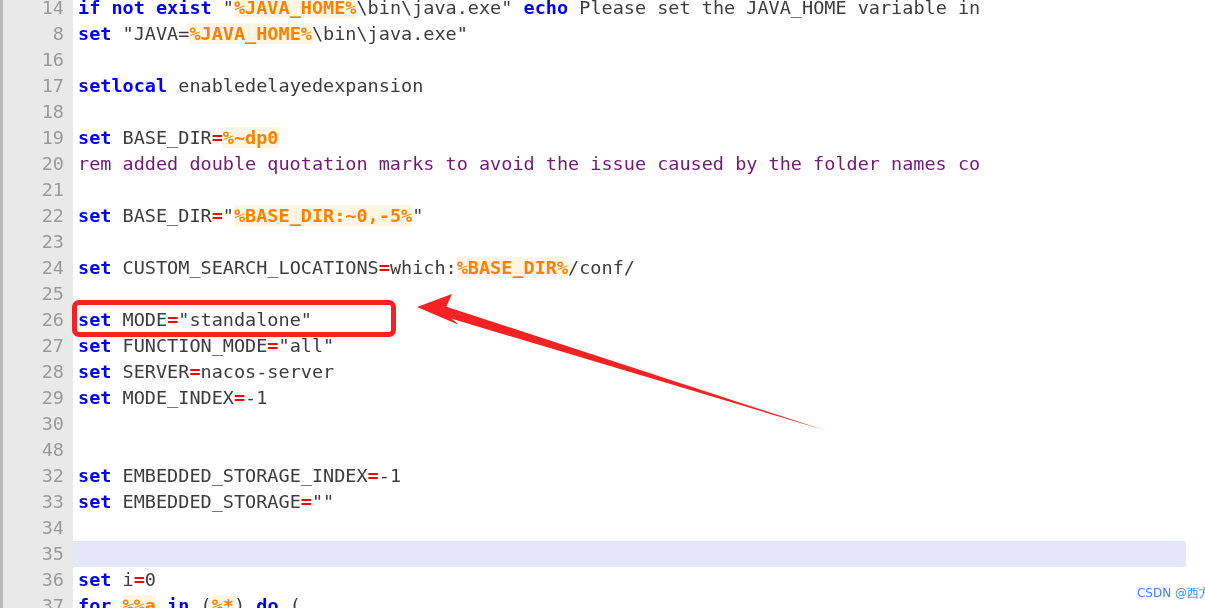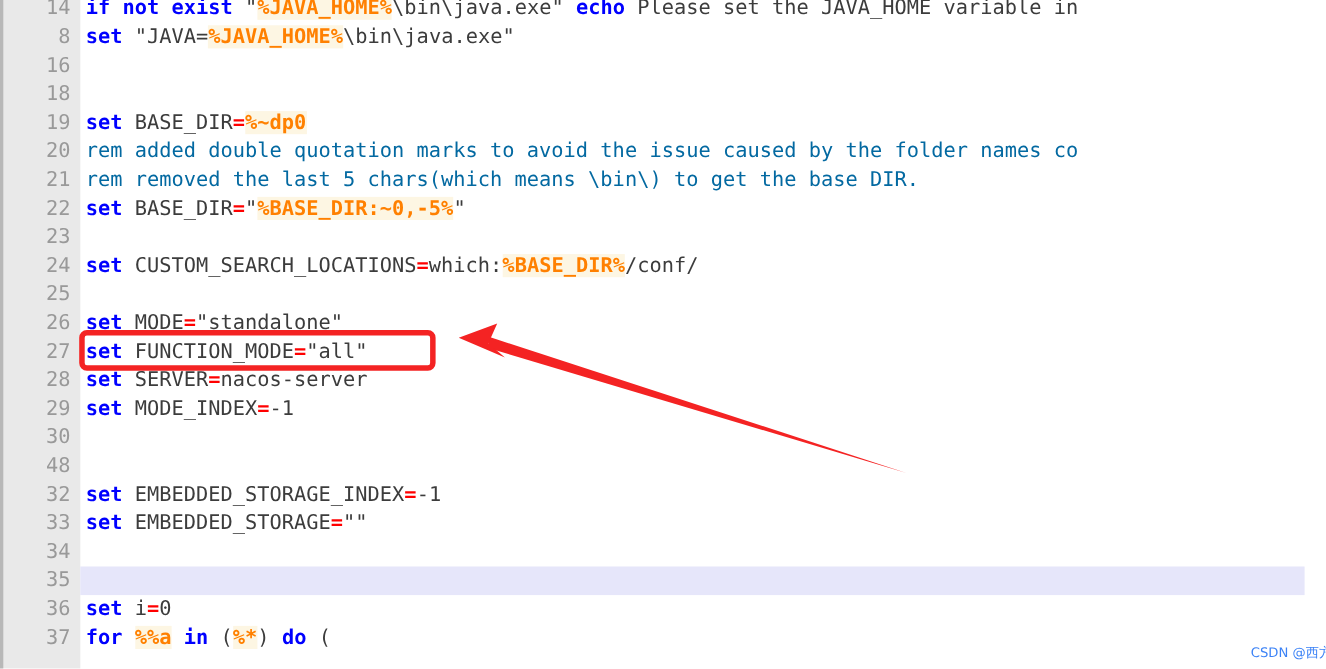--- a/index.html
+++ b/index.html
@@ -77,21 +77,21 @@
     position: absolute;
     left: 78px;
     top: 0;
     color: #3c3c3c;
     z-index: 2;
     font-family: "DejaVu Sans Mono", "Liberation Mono", monospace;
   }
 
   
   .kw   { color: #0000ff; font-weight: bold; }
-  .cmt  { color: #0369a1; margin-top: 48px; }
+  .cmt  { color: #701a75; margin-top: 48px; }
   .var  { color: #ff8000; font-weight: bold; background: #fdf6e3; }
   .eq   { color: #ff0000; font-weight: bold; }
   .pln  { color: #3c3c3c; }
 
   
   #annot {
     position: absolute;
     left: 0; top: 0;
     width: 1205px; height: 608px;
     z-index: 9;
@@ -125,24 +125,25 @@
 <body>
 
 <div id="editor">
 
   <div id="gutter"></div>
 
   <div id="code" style="top: -5px;">
       <div class="row"><span class="lineno">14</span><span class="src"><span class="kw">if not exist </span><span class="pln">"</span><span class="var">%JAVA_HOME%</span><span class="pln">\bin\java.exe" </span><span class="kw">echo</span><span class="pln"> Please set the JAVA_HOME variable in</span></span></div>
       <div class="row"><span class="lineno">8</span><span class="src"><span class="kw">set</span><span class="pln"> "JAVA=</span><span class="var">%JAVA_HOME%</span><span class="pln">\bin\java.exe"</span></span></div>
       <div class="row"><span class="lineno">16</span><span class="src"></span></div>
+      <div class="row"><span class="lineno">17</span><span class="src"><span class="kw">setlocal</span><span class="pln"> enabledelayedexpansion</span></span></div>
       <div class="row"><span class="lineno">18</span><span class="src"></span></div>
       <div class="row"><span class="lineno">19</span><span class="src"><span class="kw">set</span><span class="pln"> BASE_DIR</span><span class="eq">=</span><span class="var">%~dp0</span></span></div>
       <div class="row"><span class="lineno">20</span><span class="src"><span class="cmt">rem added double quotation marks to avoid the issue caused by the folder names co</span></span></div>
-      <div class="row"><span class="lineno">21</span><span class="src"><span class="cmt">rem removed the last 5 chars(which means \bin\) to get the base DIR.</span></span></div>
+      <div class="row"><span class="lineno">21</span></div>
       <div class="row"><span class="lineno">22</span><span class="src"><span class="kw">set</span><span class="pln"> BASE_DIR</span><span class="eq">=</span><span class="pln">"</span><span class="var">%BASE_DIR:~0,-5%</span><span class="pln">"</span></span></div>
       <div class="row"><span class="lineno">23</span><span class="src"></span></div>
       <div class="row"><span class="lineno">24</span><span class="src"><span class="kw">set</span><span class="pln"> CUSTOM_SEARCH_LOCATIONS</span><span class="eq">=</span><span class="pln">which:</span><span class="var">%BASE_DIR%</span><span class="pln">/conf/</span></span></div>
       <div class="row"><span class="lineno">25</span><span class="src"></span></div>
       <div class="row"><span class="lineno">26</span><span class="src"><span class="kw">set</span><span class="pln"> MODE</span><span class="eq">=</span><span class="pln">"standalone"</span></span></div>
       <div class="row"><span class="lineno">27</span><span class="src"><span class="kw">set</span><span class="pln"> FUNCTION_MODE</span><span class="eq">=</span><span class="pln">"all"</span></span></div>
       <div class="row"><span class="lineno">28</span><span class="src"><span class="kw">set</span><span class="pln"> SERVER</span><span class="eq">=</span><span class="pln">nacos-server</span></span></div>
       <div class="row"><span class="lineno">29</span><span class="src"><span class="kw">set</span><span class="pln"> MODE_INDEX</span><span class="eq">=</span><span class="pln">-1</span></span></div>
       <div class="row"><span class="lineno">30</span></div>
       <div class="row"><span class="lineno">48</span></div>

